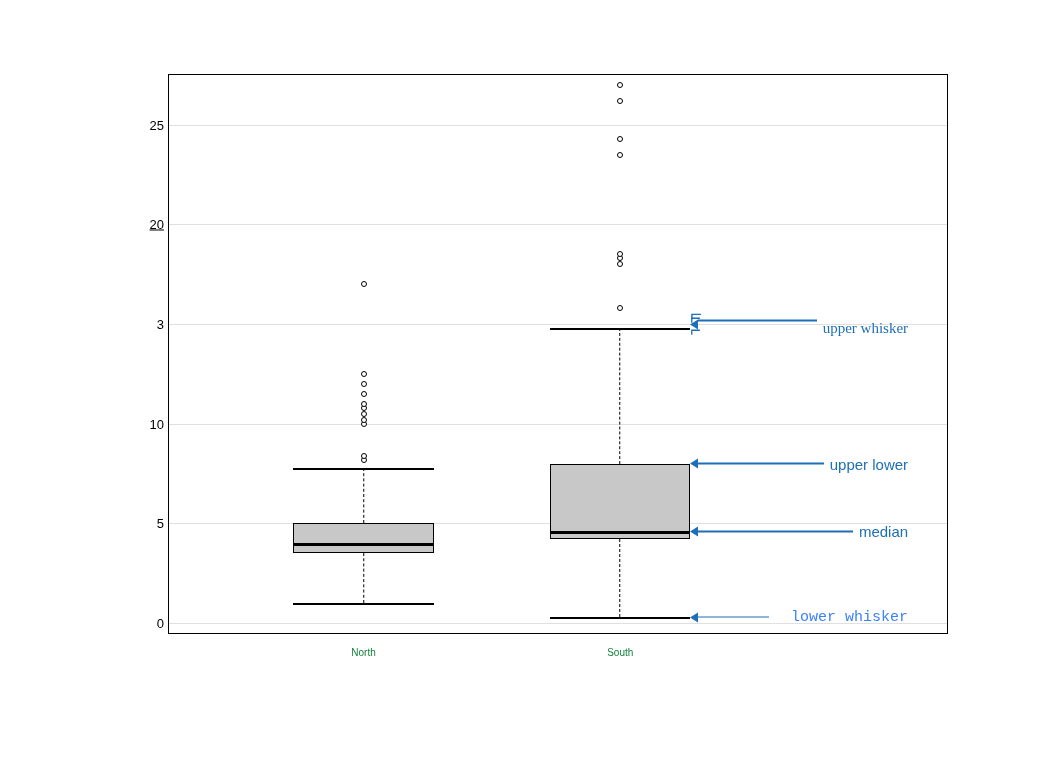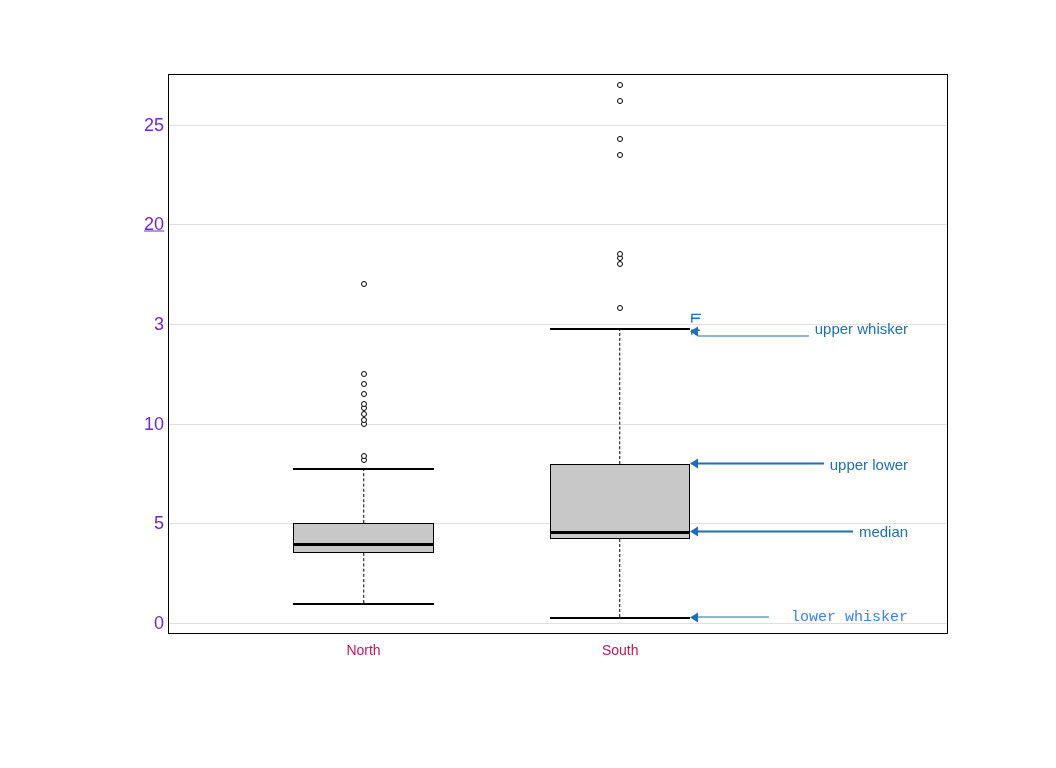--- a/index.html
+++ b/index.html
@@ -56,29 +56,29 @@
     .grid-line {
       position: absolute;
       left: 0;
       right: 0;
       border-top: 1px solid #e0e0e0;
     }
     .y-tick-label {
       position: absolute;
       right: calc(100% + 5px);
       transform: translateY(-50%);
-      font-size: 18px;
-      color: #6d28d9;
+      font-size: 13px;
+      color: #000000;
     }
     .x-tick-label {
       position: absolute;
       bottom: -25px;
       transform: translateX(-50%);
-      font-size: 14px;
-      color: #be185d;
+      font-size: 10px;
+      color: #15803d;
     }
     
     .box {
       position: absolute;
       background: #c8c8c8;
       border: 1.5px solid black;
     }
     .outlier-dot {
       position: absolute;
       width: 6px;
@@ -137,21 +137,21 @@
         <div class="box" style="left: 49%; width: 18%; top: 69.6429%; height: 13.5714%; background: rgb(200, 200, 200); border: 1.5px solid black;"></div>
         <div style="position: absolute; left: 49%; width: 18%; top: 81.7857%; height: 3px; background: black; z-index: 3;"></div>
         <div class="outlier-dot" style="position: absolute; left: 58%; top: 41.7857%;"></div>
         <div class="outlier-dot" style="position: absolute; left: 58%; top: 33.9286%;"></div>
         <div class="outlier-dot" style="position: absolute; left: 58%; top: 32.8571%;"></div>
         <div class="outlier-dot" style="position: absolute; left: 58%; top: 32.1429%;"></div>
         <div class="outlier-dot" style="position: absolute; left: 58%; top: 14.2857%;"></div>
         <div class="outlier-dot" style="position: absolute; left: 58%; top: 11.4286%;"></div>
         <div class="outlier-dot" style="position: absolute; left: 58%; top: 4.64286%;"></div>
         <div class="outlier-dot" style="position: absolute; left: 58%; top: 1.78571%;"></div>
-        <div style="position: absolute; top: 45.3571%; left: 67%; right: 5%; display: flex; align-items: flex-end; transform: translateY(-50%);">
+        <div style="position: absolute; top: 45.3571%; left: 67%; right: 5%; display: flex; align-items: flex-start; transform: translateY(-50%); font-family: Liberation Serif, serif;">
           <div style="width: 0px; height: 0px; border-top: 5px solid transparent; border-bottom: 5px solid transparent; border-right: 8px solid rgb(30, 111, 181); flex-shrink: 0;"></div>
           <div style="height: 1.5px; background: rgb(30, 111, 181); flex: 1 1 0%;"></div>
           <span style="color: rgb(30, 111, 181); font-size: 15px; white-space: nowrap; margin-left: 6px;">upper whisker</span>
         </div>
         <div style="position: absolute; top: 69.6429%; left: 67%; right: 5%; display: flex; align-items: center; transform: translateY(-50%);">
           <div style="width: 0px; height: 0px; border-top: 5px solid transparent; border-bottom: 5px solid transparent; border-right: 8px solid rgb(30, 111, 181); flex-shrink: 0;"></div>
           <div style="height: 1.5px; background: rgb(30, 111, 181); flex: 1 1 0%;"></div>
           <span style="color: rgb(30, 111, 181); font-size: 15px; white-space: nowrap; margin-left: 6px;">upper lower</span>
         </div>
         <div style="position: absolute; top: 81.7857%; left: 67%; right: 5%; display: flex; align-items: center; transform: translateY(-50%);">

